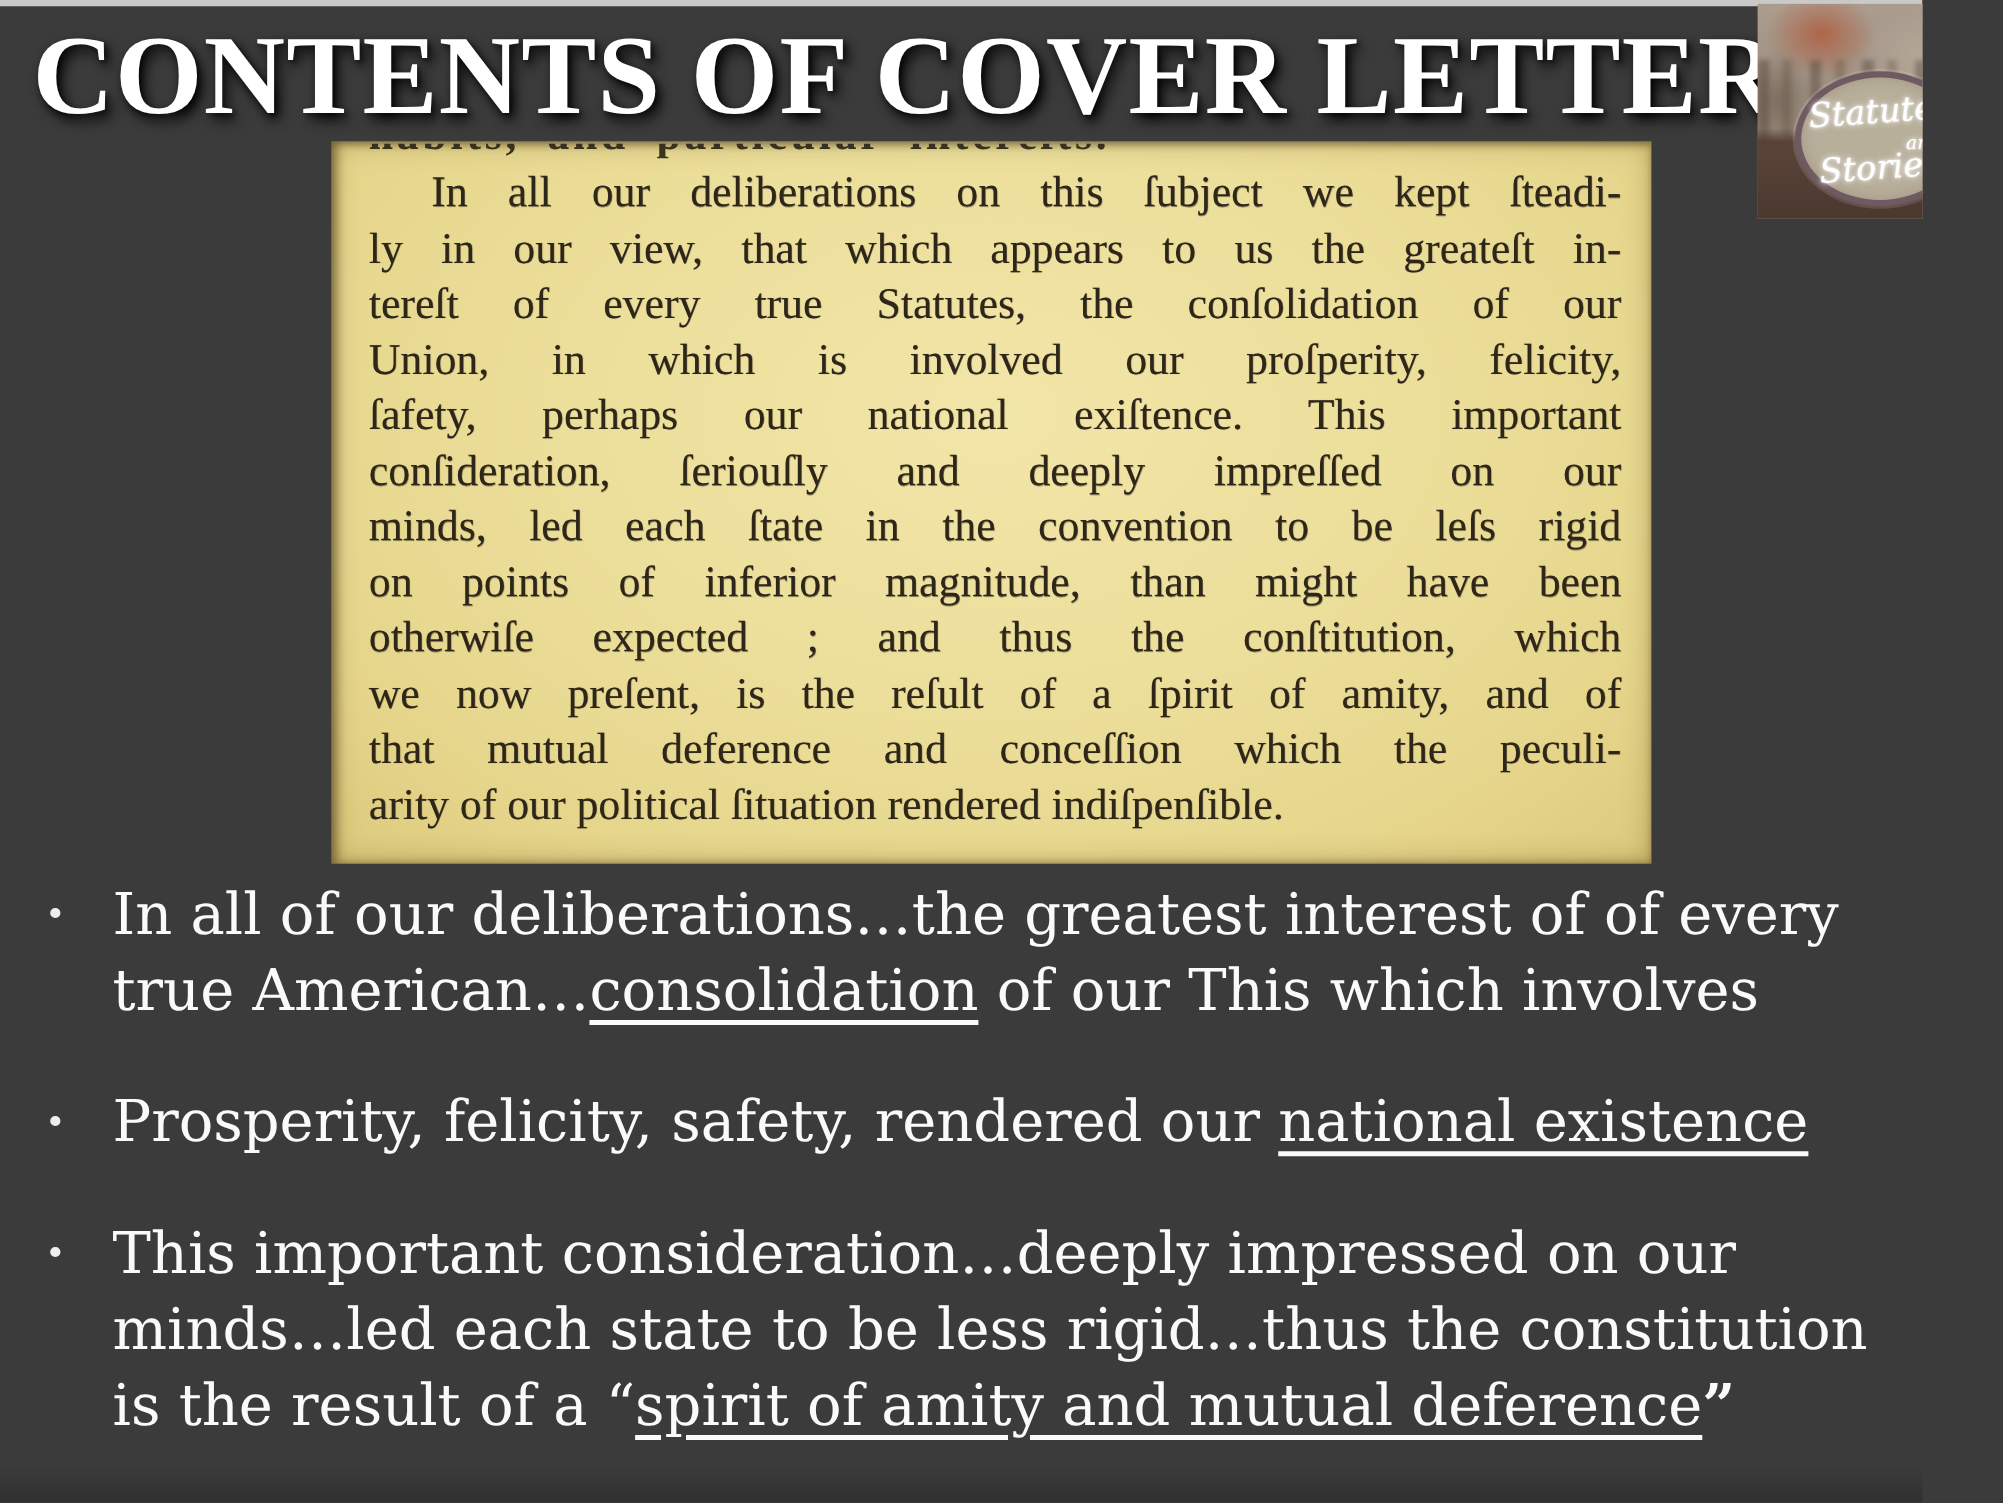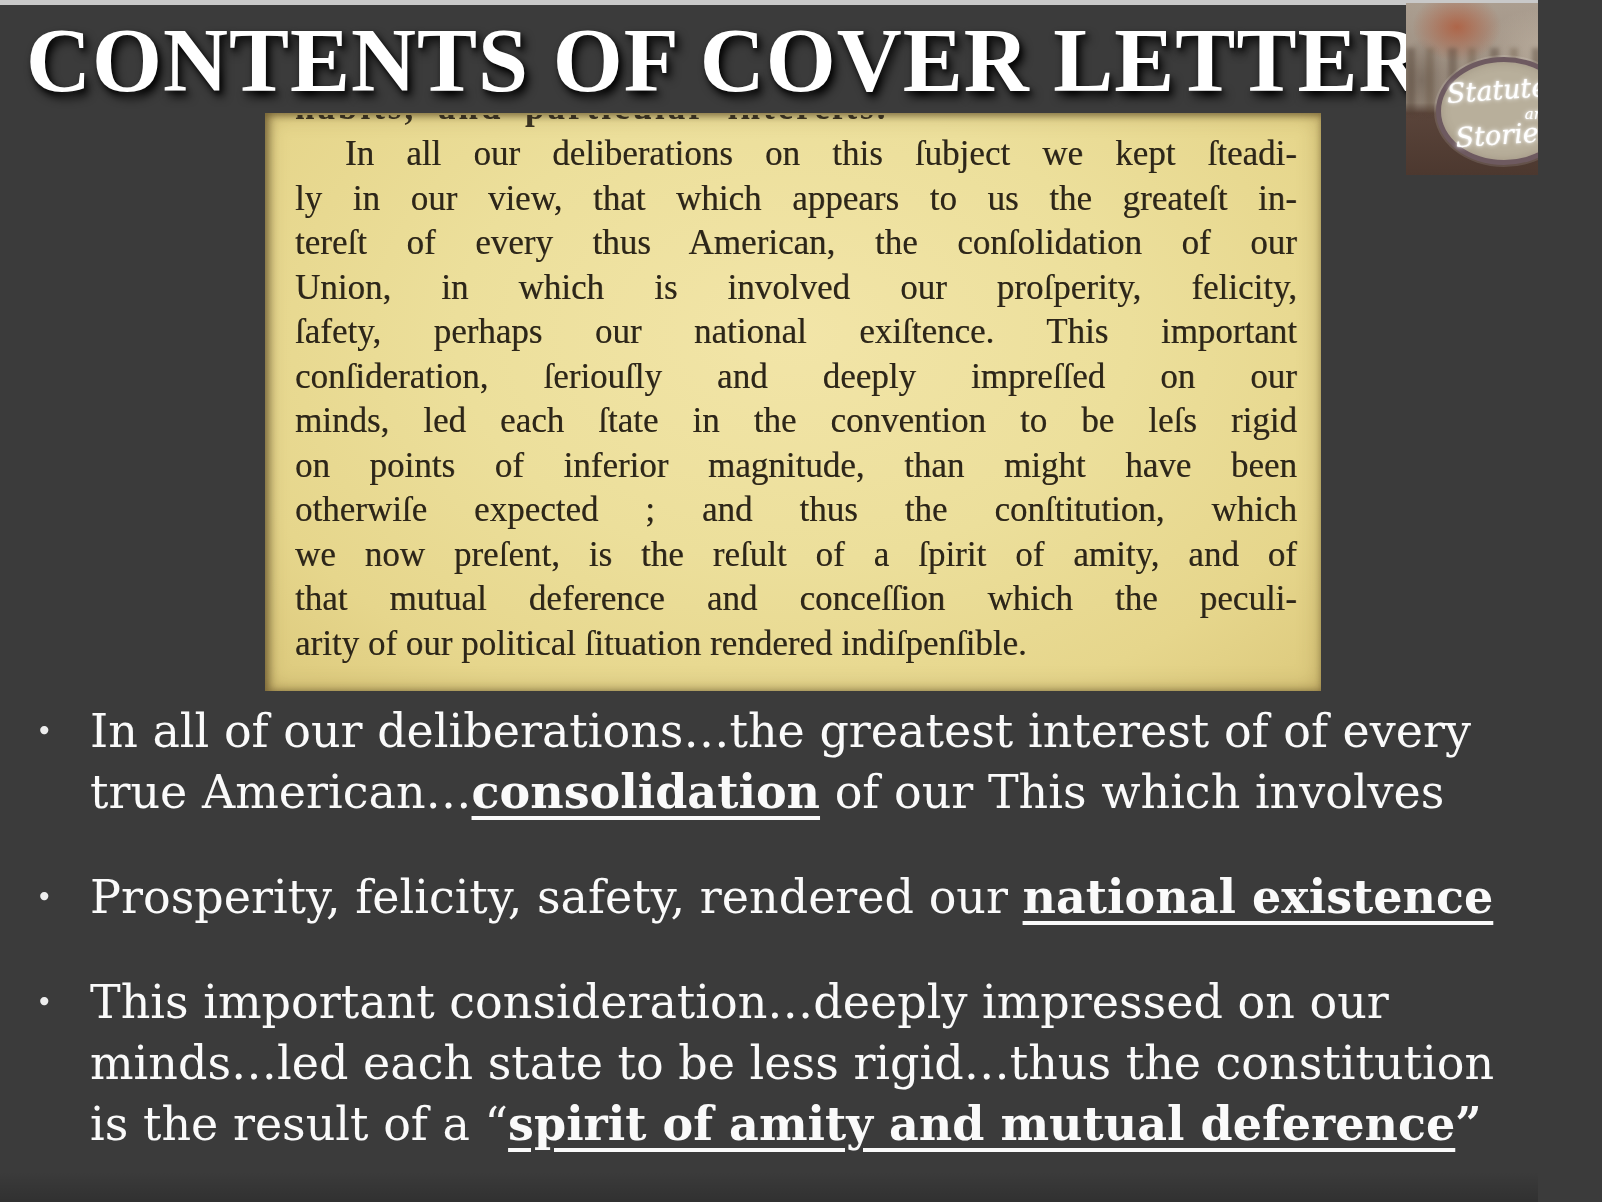--- a/index.html
+++ b/index.html
@@ -127,21 +127,21 @@
     margin-bottom: 44px;
   }
   .bullet .dot {
     flex: 0 0 54px;
     font-size: 28px;
     line-height: 61px;
     color: #eeeeee;
   }
   .bullet .text { white-space: pre-wrap; }
   .emph {
-    font-weight: bold;
+    font-weight: normal;
     text-decoration: underline;
     text-decoration-thickness: 4px;
     text-underline-offset: 8px;
     margin-top: 47px;
   }
   .bold { font-weight: bold; }
 
   .bottom-shade {
     position: absolute; left: 0; right: 0; bottom: 0; height: 30px;
     background: linear-gradient(to bottom, rgba(0,0,0,0) 0%, rgba(0,0,0,0.18) 100%);
@@ -157,21 +157,21 @@
 
   <div class="slide-title">CONTENTS OF COVER LETTER</div>
 
   <div class="parchment">
     <div class="clipped-line">
       <div>habits, and particular intereſts.</div>
     </div>
     <div>
         <div class="pline first">In all our deliberations on this ſubject we kept ſteadi-</div>
         <div class="pline">ly in our view, that which appears to us the greateſt in-</div>
-        <div class="pline">tereſt of every thus American, the conſolidation of our</div>
+        <div class="pline">tereſt of every true Statutes, the conſolidation of our</div>
         <div class="pline">Union, in which is involved our proſperity, felicity,</div>
         <div class="pline">ſafety, perhaps our national exiſtence.  This important</div>
         <div class="pline">conſideration, ſeriouſly and deeply impreſſed on our</div>
         <div class="pline">minds, led each ſtate in the convention to be leſs rigid</div>
         <div class="pline">on points of inferior magnitude, than might have been</div>
         <div class="pline">otherwiſe expected ; and thus the conſtitution, which</div>
         <div class="pline">we now preſent, is the reſult of a ſpirit of amity, and of</div>
         <div class="pline">that mutual deference and conceſſion which the peculi-</div>
         <div class="pline last">arity of our political ſituation rendered indiſpenſible.</div>
       </div>

